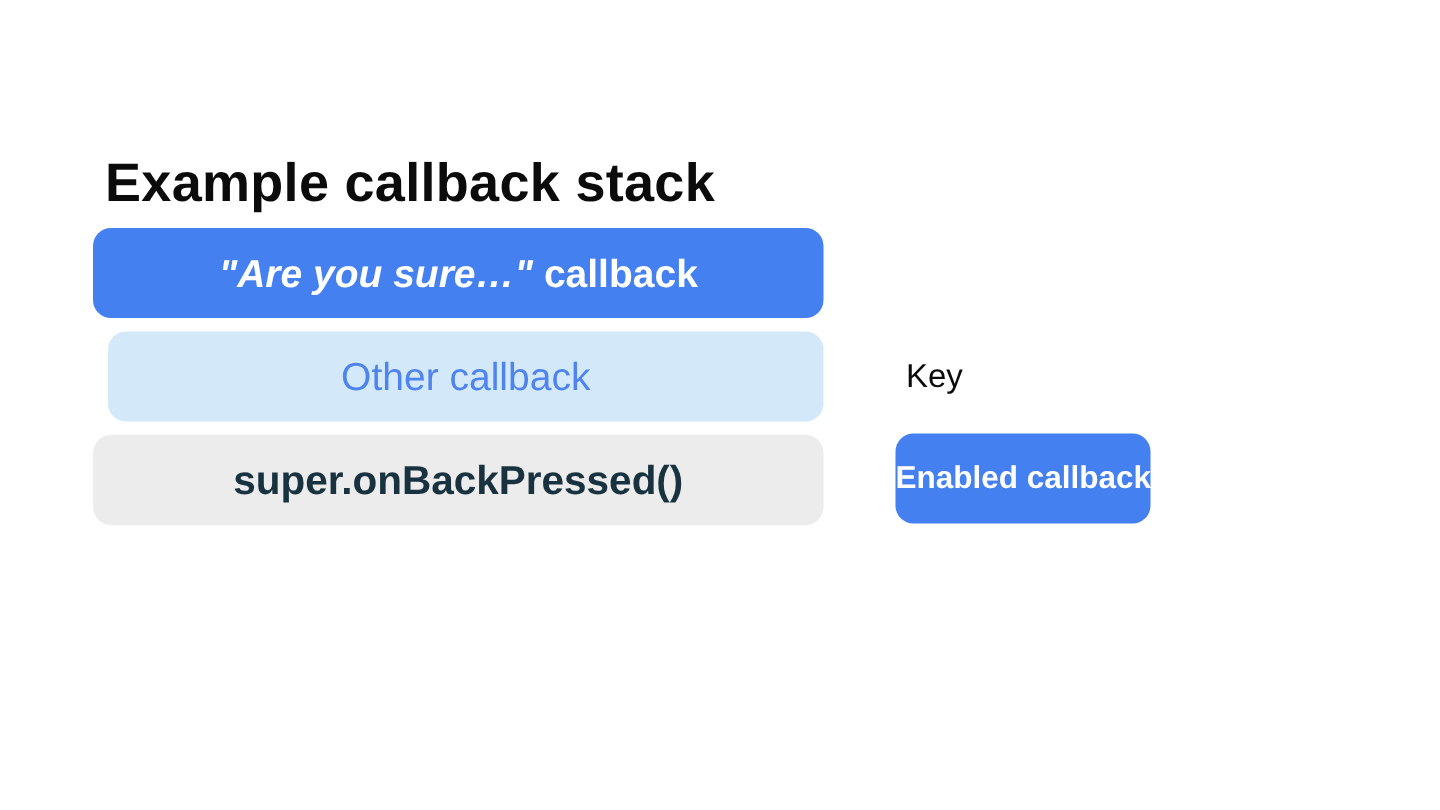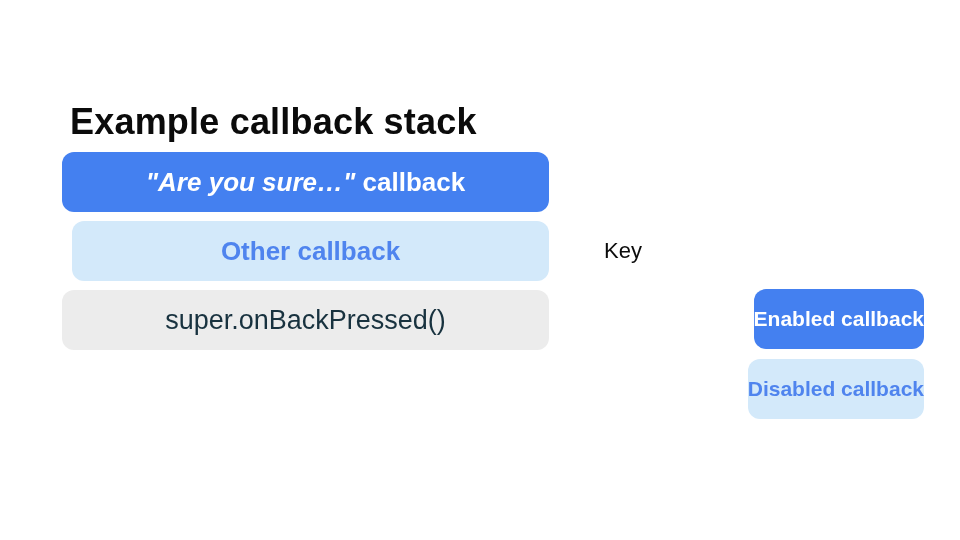--- a/index.html
+++ b/index.html
@@ -35,50 +35,48 @@
     font-size: 22px;
     font-weight: 500;
     color: #0b0b0b;
   }
   .key {
     position: absolute;
     left: 597px;
     top: 289px;
     width: 327px;
     display: flex;
-    flex-direction: column;
     gap: 10px;
-    align-items: flex-end;
   }
   .box {
     height: 60px;
     border-radius: 12px;
     display: flex;
     align-items: center;
     justify-content: center;
     text-align: center;
     white-space: pre;
   }
   .stack .box { font-size: 26px; }
   .key .box { font-size: 21px; }
   .box.enabled {
     background: var(--enabled-bg, #4480f0);
     color: var(--enabled-text, #ffffff);
     font-weight: 700;
   }
   .box.disabled {
     background: var(--disabled-bg, #d3e9fa);
     color: var(--disabled-text, #4f84ee);
-    font-weight: 700;
+    font-weight: 400;
     margin-left: 10px;
   }
   .box.system {
     background: var(--system-bg, #ececec);
     color: var(--system-text, #18323f);
-    font-weight: 400;
+    font-weight: 700;
   }
   .stack .box.system { font-size: 27px; }
   .seg-italic { font-style: italic; }
 </style>
 </head>
 <body>
 
 <div class="page-title">Example callback stack</div>
 
 <div class="stack">
@@ -92,16 +90,13 @@
     <span>super.onBackPressed()</span>
   </div>
 </div>
 
 <div class="key-heading">Key</div>
 
 <div class="key">
   <div class="box enabled">
     <span>Enabled callback</span>
   </div>
-  <div class="box disabled">
-    <span>Disabled callback</span>
-  </div>
 </div>
 
 </body></html>

